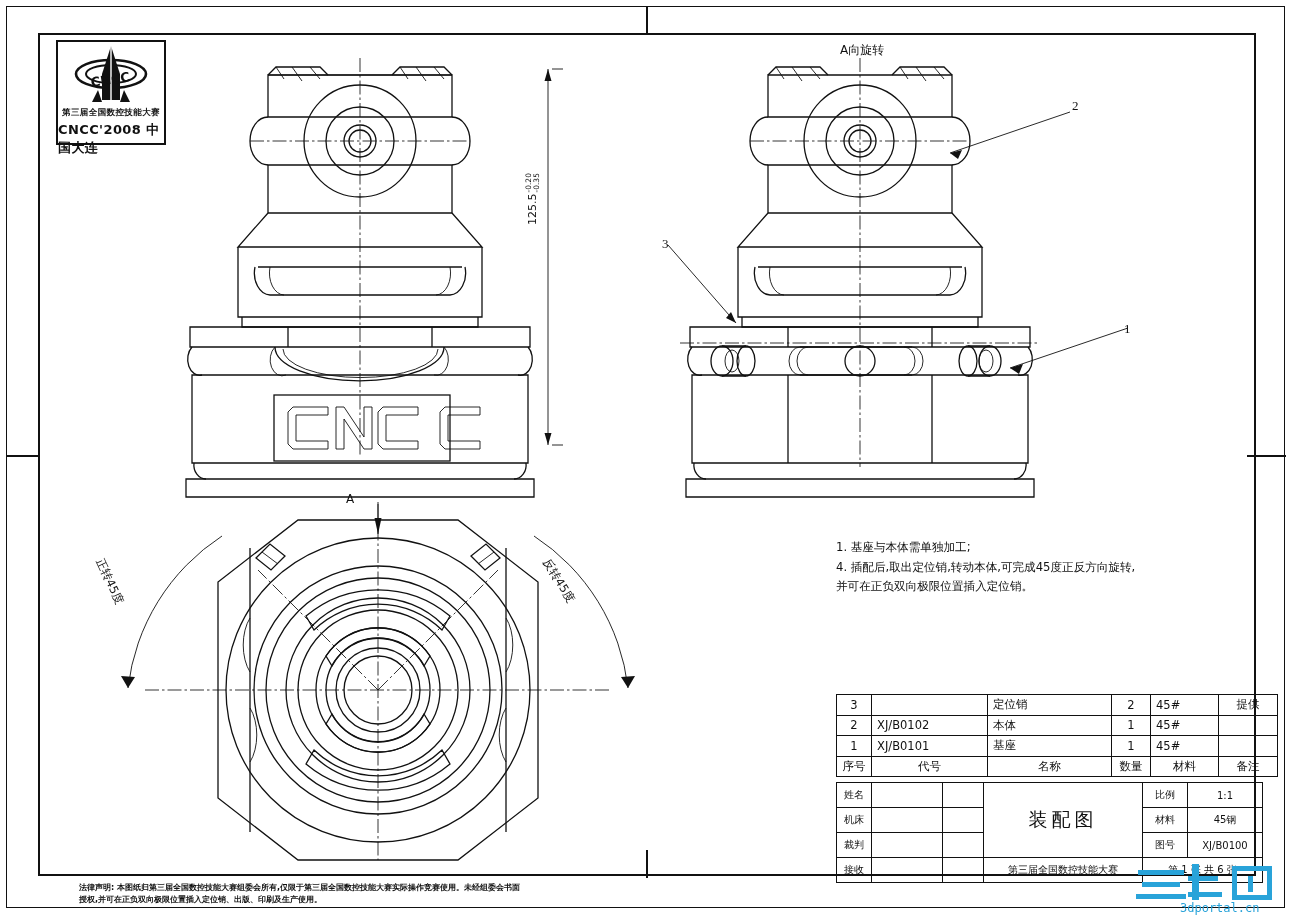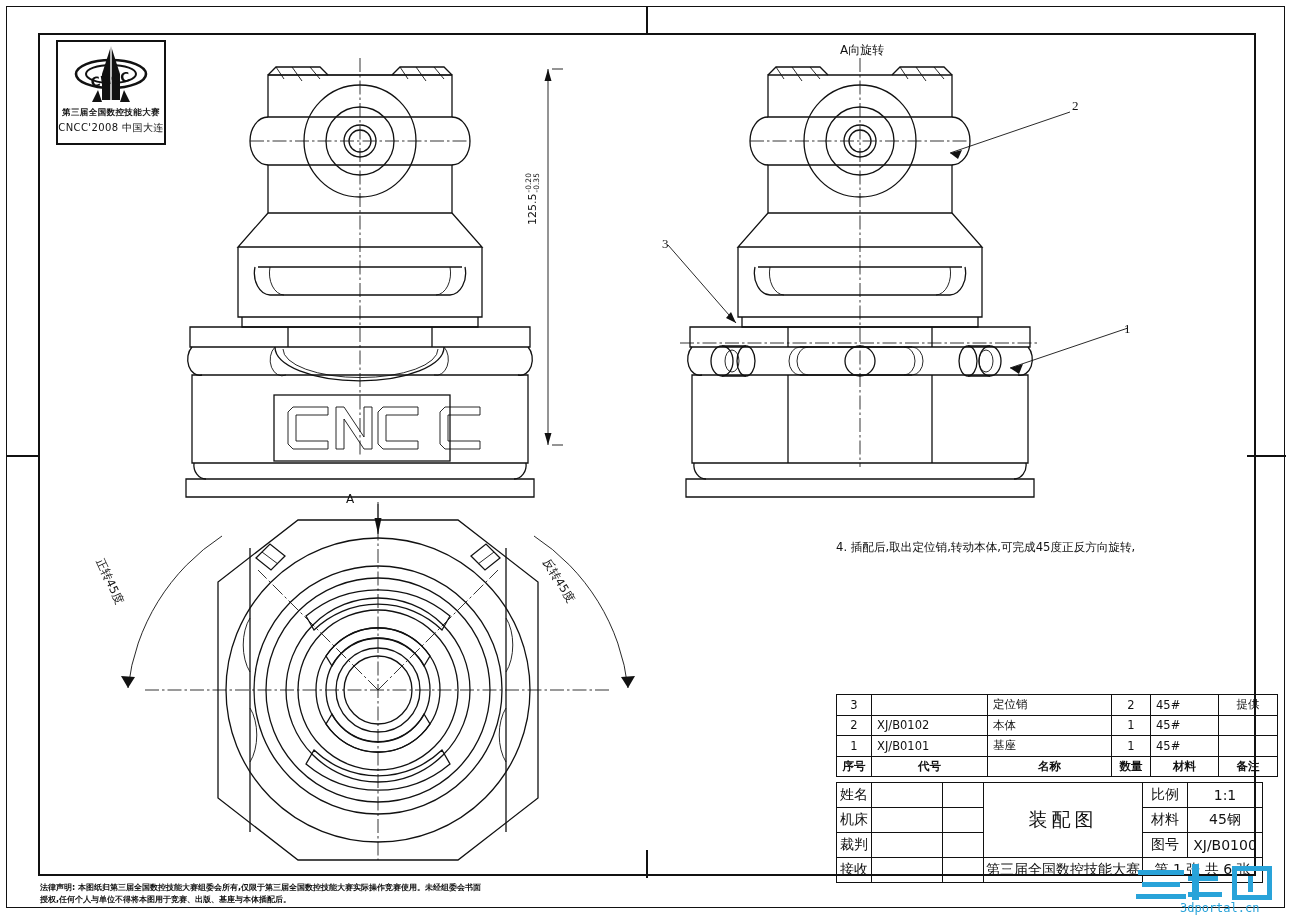--- a/index.html
+++ b/index.html
@@ -29,21 +29,21 @@
   
   .logo-box{
     left:56px;top:40px;width:110px;height:105px;
     border:2px solid #111;box-sizing:border-box;
     display:flex;flex-direction:column;align-items:center;
     justify-content:flex-start;padding-top:2px;
   }
   .logo-art{width:86px;height:62px;}
   .logo-line1{font-size:8.5px;font-weight:bold;letter-spacing:.4px;
     font-family:"DejaVu Sans","Liberation Sans",sans-serif;margin-top:1px;}
-  .logo-line2{font-size:10px;font-weight:normal;letter-spacing:.4px;
+  .logo-line2{font-size:13px;font-weight:bold;letter-spacing:.4px;
     font-family:"DejaVu Sans","Liberation Sans",sans-serif;margin-top:2px;}
 
   
   svg{display:block;overflow:visible;}
   .ln{stroke:#111;fill:none;stroke-width:1.3;}
   .ln-thin{stroke:#111;fill:none;stroke-width:0.9;}
   .ctr{stroke:#111;fill:none;stroke-width:0.85;stroke-dasharray:14 3 2.5 3;}
   .lead{stroke:#111;fill:none;stroke-width:0.9;}
   .dimln{stroke:#111;fill:none;stroke-width:0.9;}
   .callout{font-size:13px;font-family:"Liberation Serif",serif;}
@@ -77,31 +77,31 @@
   .notes div{white-space:nowrap;}
 
   
   table{border-collapse:collapse;font-family:"DejaVu Sans","Liberation Sans",sans-serif;}
   td{border:1px solid #111;font-size:11.5px;padding:0;text-align:center;
      vertical-align:middle;height:19px;}
 
   .bom{left:836px;top:694px;}
   .bom td{height:19.5px;}
   .bom .lft{text-align:left;padding-left:5px;}
-  .bom .hdrow td{font-weight:bold;}
+  .bom .hdrow td{font-weight:normal;}
 
   .titleblock{left:836px;top:782px;}
   .titleblock td{height:24px;}
   .tb-main{font-size:19px;letter-spacing:4px;margin-top:47px;}
-  .tb-small{font-size:14px;}
+  .tb-small{font-size:10px;}
 
   
   .legal{left:40px;top:882px;width:480px;font-size:8px;line-height:12px;
     font-family:"DejaVu Sans","Liberation Sans",sans-serif;font-weight:bold;}
-  .legal div{white-space:nowrap;}
+  .legal div{white-space:nowrap;margin-left:39px;}
 
   
   .wm{left:1136px;top:862px;width:160px;height:54px;}
 </style>
 </head>
 <body>
 
 <div id="sheet">
 
   <div class="abs outer-frame"></div>
@@ -316,21 +316,23 @@
     <path d="M18 198 L11 186 L25 187 Z" fill="#111"></path>
     <path class="lead" d="M424 46 A 210 210 0 0 1 518 198"></path>
     <path d="M518 198 L511 187 L525 186 Z" fill="#111"></path>
   </svg>
 
   <div class="abs arrow-a-label">A</div>
   <div class="abs rot-label rot-left">正转45度</div>
   <div class="abs rot-label rot-right">反转45度</div>
 
   <div class="abs notes">
+    <div>1. 基座与本体需单独加工;</div>
     <div>4. 插配后,取出定位销,转动本体,可完成45度正反方向旋转,</div>
+    <div>并可在正负双向极限位置插入定位销。</div>
   </div>
 
   <table class="abs bom">
     <tbody>
         <tr>
       <td style="width:34px;">3</td>
       <td class="lft" style="width:110px;"></td>
       <td class="lft" style="width:118px;margin-left:26px;">定位销</td>
       <td style="width:38px;">2</td>
       <td class="lft" style="width:62px;">45#</td>
@@ -392,21 +394,21 @@
       <td></td>
       <td></td>
       <td class="tb-small">第三届全国数控技能大赛</td>
       <td class="tb-small" colspan="2">第 1 张  共 6 张</td>
     </tr>
   </tbody>
     </table>
 
   <div class="abs legal">
     <div>法律声明: 本图纸归第三届全国数控技能大赛组委会所有,仅限于第三届全国数控技能大赛实际操作竞赛使用。未经组委会书面</div>
-    <div>授权,任何个人与单位不得将本图用于竞赛、出版、基座与本体插配后。</div>
+    <div>授权,并可在正负双向极限位置插入定位销、出版、印刷及生产使用。</div>
   </div>
 
   <div class="abs wm">
     <svg width="160" height="54" viewBox="0 0 160 54">
       <g fill="#29a3d9">
         <rect x="2" y="8" width="46" height="5"></rect>
         <rect x="6" y="20" width="38" height="5"></rect>
         <rect x="0" y="32" width="50" height="5"></rect>
         <rect x="56" y="2" width="7" height="36"></rect>
         <rect x="52" y="14" width="30" height="5"></rect>

